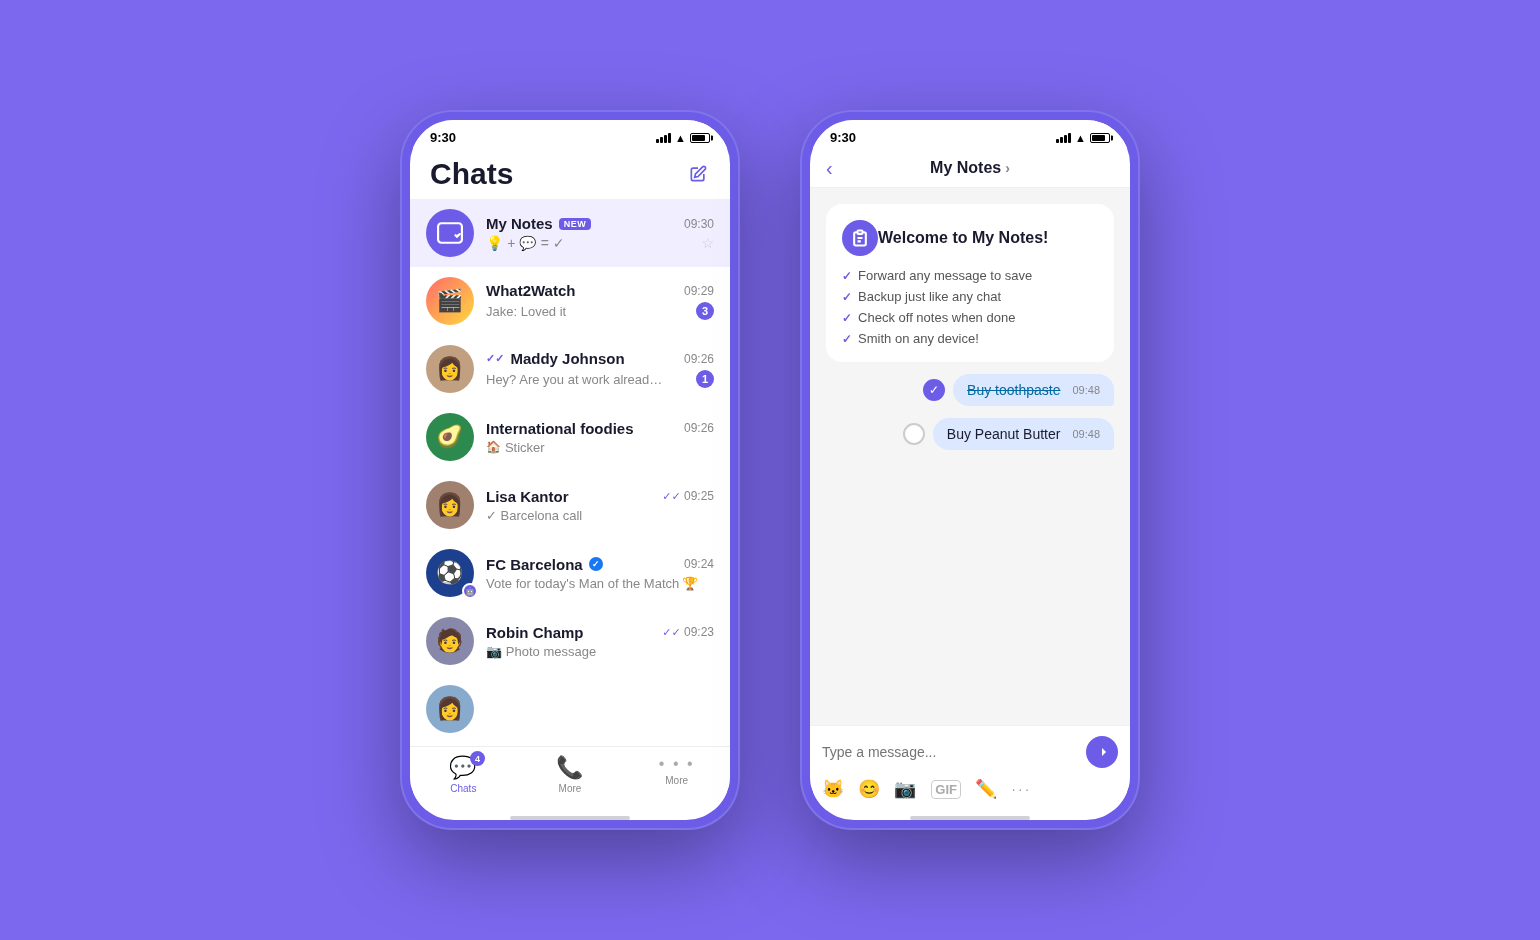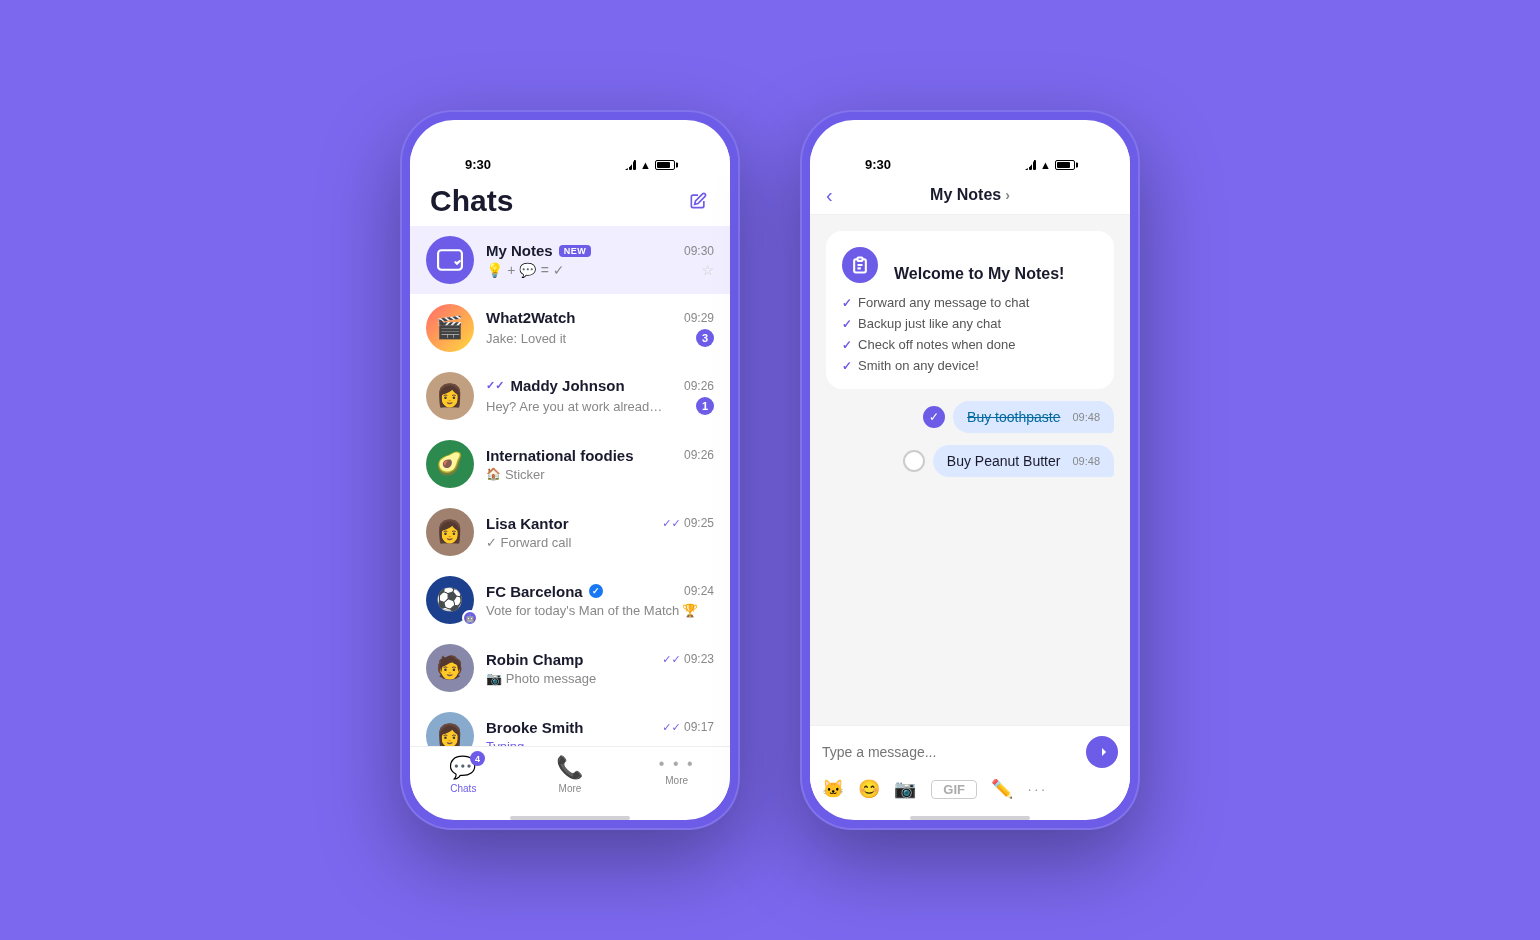--- a/index.html
+++ b/index.html
@@ -33,27 +33,26 @@
       border-radius: 44px;
       overflow: hidden;
       display: flex;
       flex-direction: column;
       position: relative;
     }
 
     
     .notch-bar {
       display: flex;
-      justify-content: center;
+      justify-content: space-between;
       align-items: center;
       padding: 10px 20px 4px 20px;
       background: #fff;
       position: relative;
       z-index: 10;
-      margin-top: 27px;
     }
     .notch-bar::before {
       content: '';
       position: absolute;
       top: 0; left: 50%;
       transform: translateX(-50%);
       width: 130px; height: 24px;
       background: #fff;
       border-radius: 0 0 16px 16px;
     }
@@ -275,22 +274,22 @@
       overflow-y: auto;
     }
 
     .welcome-card {
       background: #fff;
       border-radius: 16px;
       padding: 16px;
     }
     .welcome-header {
       display: flex;
-      align-items: flex-end;
-      gap: 16px;
+      align-items: center;
+      gap: 0;
       margin-bottom: 12px;
     }
     .notes-logo {
       width: 36px; height: 36px;
       background: #6C5CE7;
       border-radius: 50%;
       display: flex; align-items: center; justify-content: center;
       color: #fff;
       font-size: 16px;
     }
@@ -534,21 +533,21 @@
           <span class="avatar-face">👩</span>
         </div>
         <div class="chat-info">
           <div class="chat-name-row">
             <span class="chat-name">Lisa Kantor</span>
             <span class="chat-time">
               <span class="read-ticks">✓✓</span> 09:25
             </span>
           </div>
           <div class="chat-preview">
-            <span>✓ Forward call</span>
+            <span>✓ Barcelona call</span>
           </div>
         </div>
       </div>
 
       <div class="chat-item" style="position:relative">
         <div class="avatar av-fcb">
           <span class="avatar-face">⚽</span>
         </div>
         <div class="bot-badge">🤖</div>
         <div class="chat-info">
@@ -578,31 +577,20 @@
           </div>
           <div class="chat-preview">
             <span>📷 Photo message</span>
           </div>
         </div>
       </div>
 
       <div class="chat-item">
         <div class="avatar av-bs">
           <span class="avatar-face">👩</span>
-        </div>
-        <div class="chat-info">
-          <div class="chat-name-row">
-            <span class="chat-name">Brooke Smith</span>
-            <span class="chat-time">
-              <span class="read-ticks">✓✓</span> 09:17
-            </span>
-          </div>
-          <div class="chat-preview">
-            <span style="color:#6C5CE7">Typing...</span>
-          </div>
         </div>
       </div>
 
     </div>
 
     <div class="bottom-tabs">
       <div class="tab-item">
         <div class="tab-icon">
           <span style="color:#6C5CE7;font-size:22px">💬</span>
           <span class="tab-badge">4</span>
@@ -660,21 +648,21 @@
               <path d="M9 5H7a2 2 0 00-2 2v12a2 2 0 002 2h10a2 2 0 002-2V7a2 2 0 00-2-2h-2"></path>
               <rect x="9" y="3" width="6" height="4" rx="1"></rect>
               <path d="M9 12h6M9 16h4"></path>
             </svg>
           </div>
           <span class="welcome-title">Welcome to My Notes!</span>
         </div>
         <ul class="welcome-items">
           <li>
               <span class="check-small">✓</span>
-              <span>Forward any message to chat</span>
+              <span>Forward any message to save</span>
             </li>
           <li>
               <span class="check-small">✓</span>
               <span>Backup just like any chat</span>
             </li>
           <li>
               <span class="check-small">✓</span>
               <span>Check off notes when done</span>
             </li>
           <li>
@@ -707,21 +695,21 @@
         <div class="send-btn">
           <svg width="14" height="14" viewBox="0 0 24 24" fill="white">
             <path d="M5 12l14 0M12 5l7 7-7 7"></path>
           </svg>
         </div>
       </div>
       <div class="toolbar-icons">
         <span class="toolbar-icon">🐱</span>
         <span class="toolbar-icon">😊</span>
         <span class="toolbar-icon">📷</span>
-        <span class="toolbar-icon" style="font-size:13px;font-weight:700;color:#aaa;border:1.5px solid #ccc;border-radius:4px;padding:1px 11px">GIF</span>
+        <span class="toolbar-icon" style="font-size:13px;font-weight:700;color:#aaa;border:1.5px solid #ccc;border-radius:4px;padding:1px 3px">GIF</span>
         <span class="toolbar-icon">✏️</span>
         <span class="toolbar-icon" style="font-size:14px;letter-spacing:2px">···</span>
       </div>
     </div>
 
     <div class="home-indicator"></div>
   </div>
 </div>
 
 </body></html>

